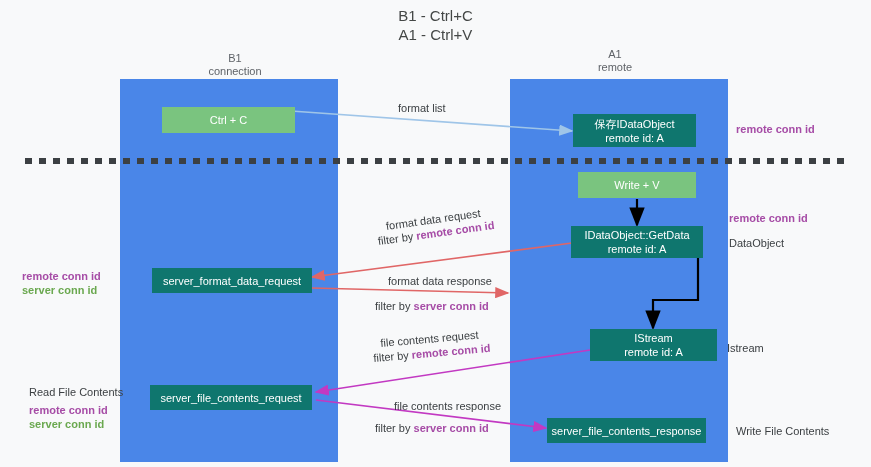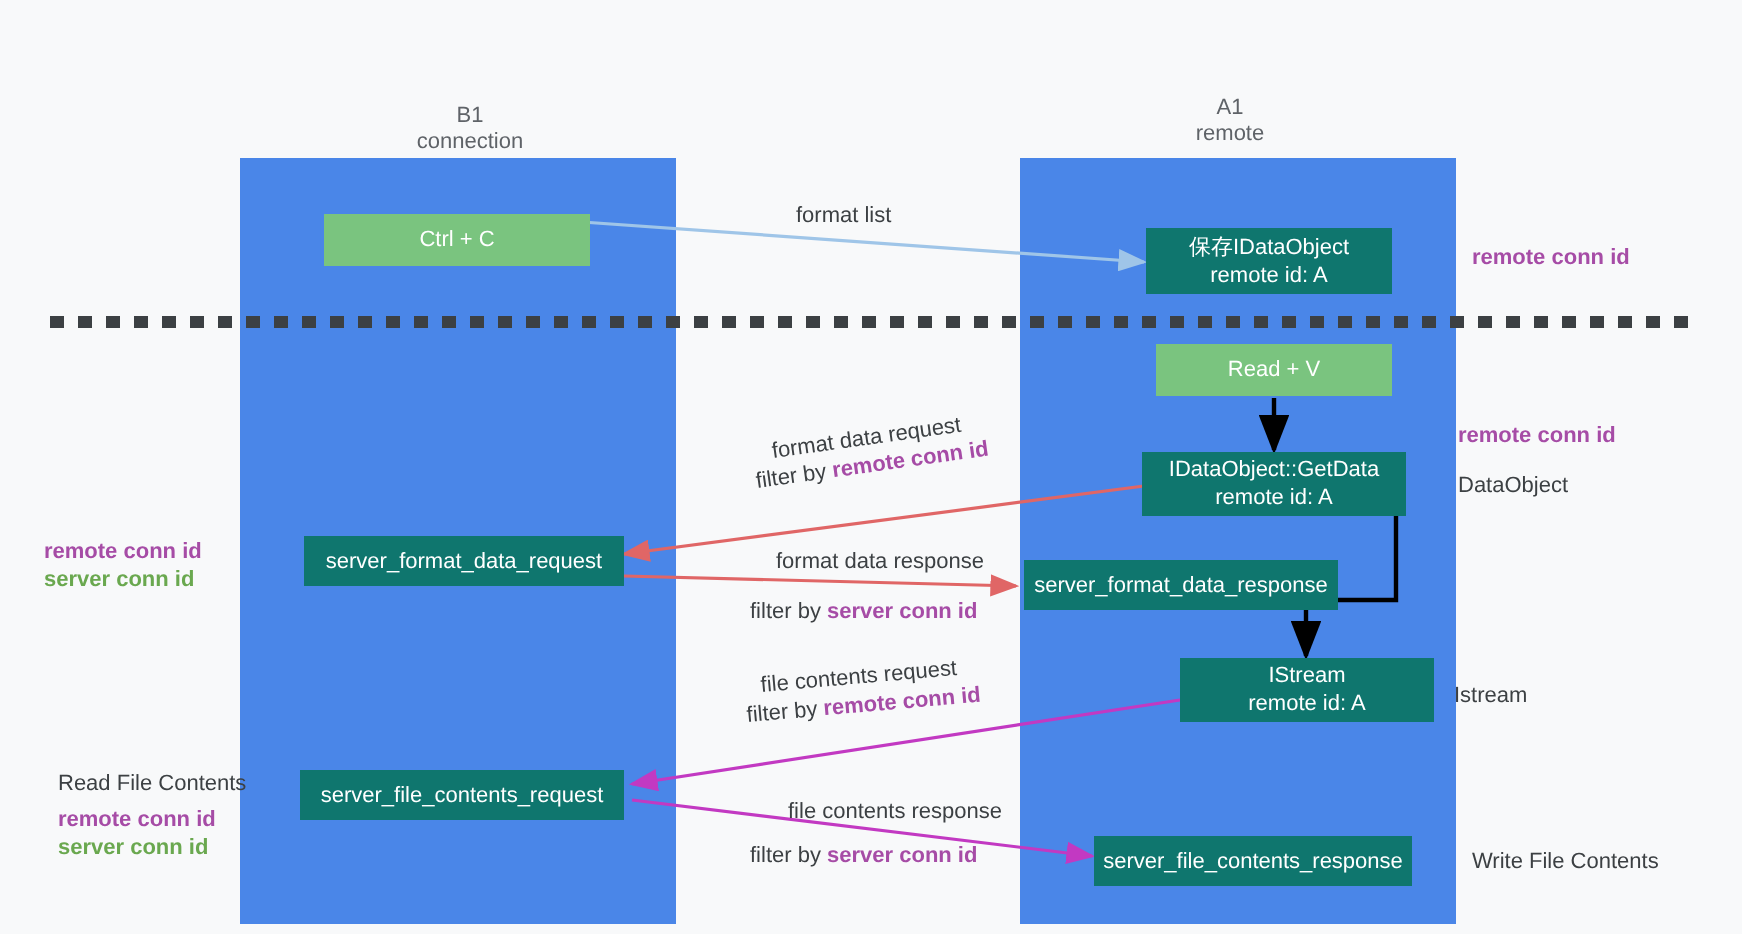--- a/index.html
+++ b/index.html
@@ -100,20 +100,22 @@
     left: 0; top: 0;
     width: 871px; height: 467px;
     pointer-events: none;
   }
 </style>
 </head>
 <body>
 
 <div id="canvas">
 
+  <div id="title">B1 - Ctrl+C
+A1 - Ctrl+V</div>
 
   <div class="col-header" id="hdr-b1">B1
 connection</div>
   <div class="col-header" id="hdr-a1">A1
 remote</div>
 
   <div class="lane" id="lane-left"></div>
   <div class="lane" id="lane-right"></div>
 
   <svg id="arrows" viewBox="0 0 871 467">
@@ -147,28 +149,27 @@
     <line x1="316" y1="400" x2="546" y2="428" stroke="#c239c2" stroke-width="1.6" marker-end="url(#ah-purple)"></line>
   </svg>
 
   <div id="divider"></div>
 
   <div class="node green" style="left:162px; top:107px;  width:133px; height:26px;">Ctrl + C</div>
 
   <div class="node orange" style="left:573px; top:114px; width:123px; height:33px;">保存IDataObject
 remote id: A</div>
 
-  <div class="node green" style="left:578px; top:172px; width:118px; height:26px;">Read + V</div>
+  <div class="node green" style="left:578px; top:172px; width:118px; height:26px;">Write + V</div>
 
   <div class="node orange" style="left:571px; top:226px; width:132px; height:32px;">IDataObject::GetData
 remote id: A</div>
 
   <div class="node orange" style="left:152px; top:268px; width:160px; height:25px;">server_format_data_request</div>
 
-  <div class="node orange" style="left:512px; top:280px; width:157px; height:25px;">server_format_data_response</div>
 
   <div class="node orange" style="left:590px; top:329px; width:127px; height:32px;">IStream
 remote id: A</div>
 
   <div class="node orange" style="left:150px; top:385px; width:162px; height:25px;">server_file_contents_request</div>
 
   <div class="node orange" style="left:547px; top:418px; width:159px; height:25px;">server_file_contents_response</div>
 
   <div class="label" style="left:398px; top:101px;">format list</div>
 

